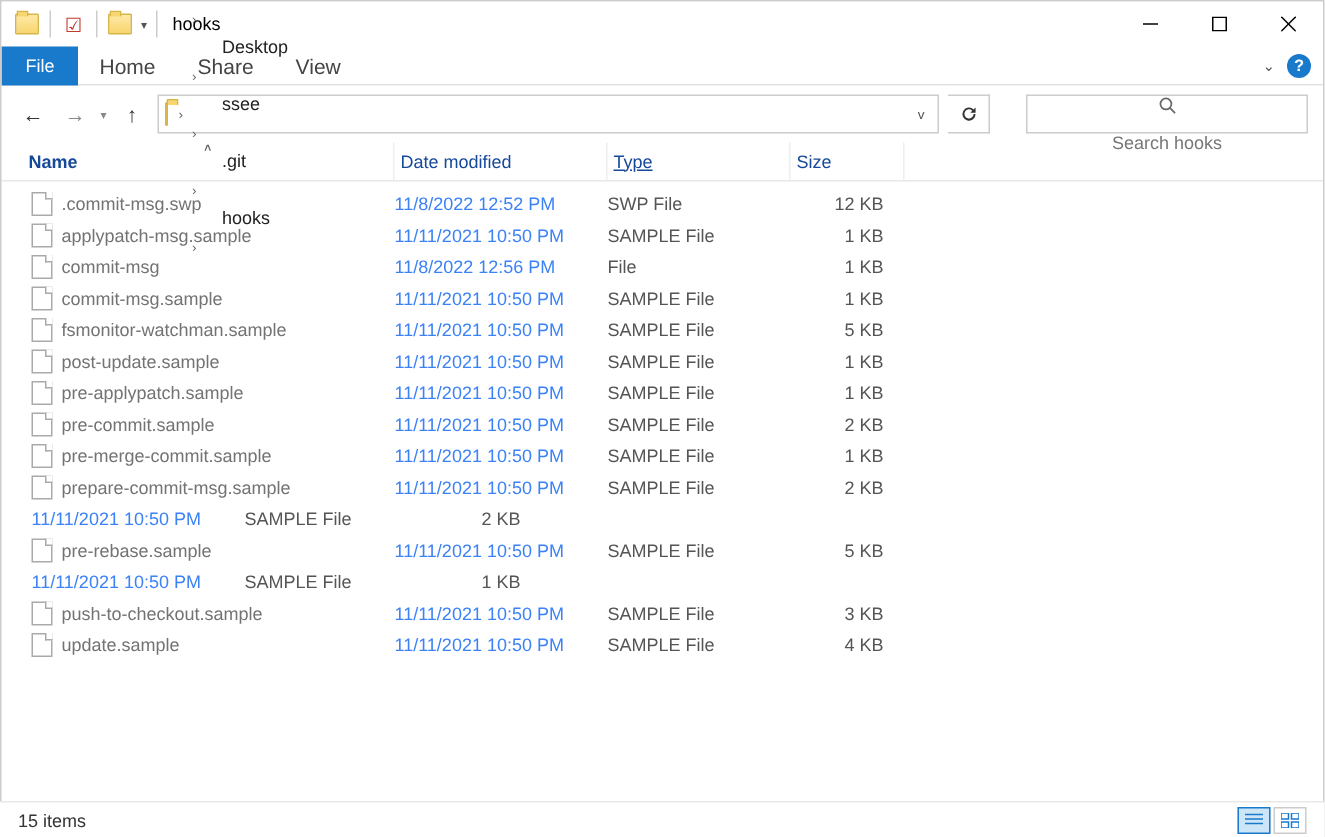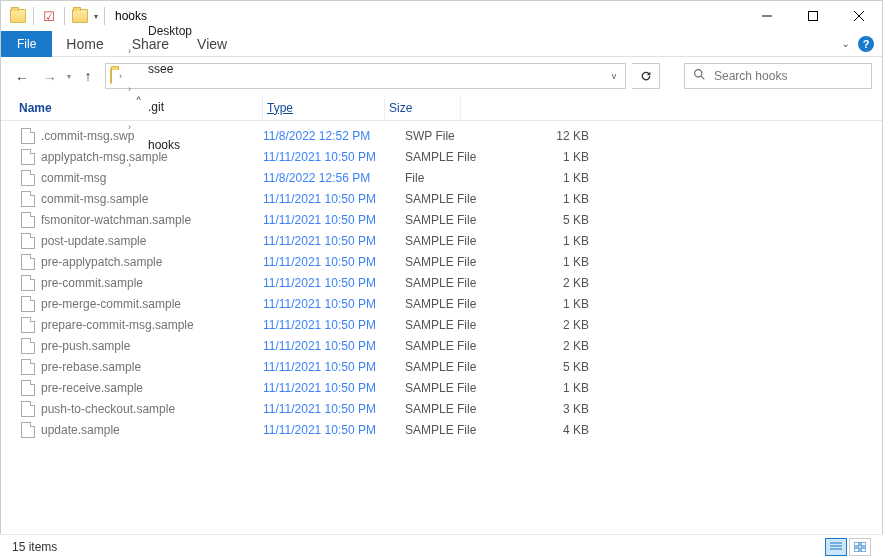--- a/index.html
+++ b/index.html
@@ -31,21 +31,21 @@
   .nav-arrow { width:22px; height:22px; display:flex; align-items:center; justify-content:center; color:#888; font-size:14px; }
   .nav-arrow.enabled { color:#333; }
   .nav-dd { font-size:8px; color:#888; }
   .nav-up { width:22px; height:22px; display:flex; align-items:center; justify-content:center; color:#333; font-size:14px; }
   .addrbar { flex:1; height:26px; border:1px solid #ccc; display:flex; align-items:center; padding-left:4px; position:relative; max-width:540px; }
   .addr-icon { margin-right:4px; }
   .crumb { display:flex; align-items:center; padding:0 3px; height:24px; font-size:12px; color:#222;margin-left:20px; }
   .crumb-sep { color:#666; font-size:9px; padding:0 3px; }
   .addr-dd { margin-left:auto; width:22px; display:flex; align-items:center; justify-content:center; color:#555; font-size:9px; border-left:0; height:24px; }
   .refresh { width:28px; height:26px; border:1px solid #ccc; border-left:none; display:flex; align-items:center; justify-content:center; margin-right:18px; }
-  .searchbox { width:188px; height:26px; border:1px solid #ccc; display:flex; align-items:center; padding:0 8px; color:#777; gap:8px; }
+  .searchbox { width:188px; height:26px; border:1px solid #ccc; display:flex; align-items:center; padding:0 8px; color:#777; gap:8px;flex-direction:column; }
   .search-icon { font-size:13px; color:#666; }
   
   
   .cols { display:flex; height:26px; border-bottom:1px solid #e8e8e8; align-items:center; padding-left:14px; }
   .col { display:flex; align-items:center; height:100%; color:#16499a; font-size:12px; border-right:1px solid #eee; padding-left:4px; position:relative; }
   .col.name { width:248px;font-weight:bold; }
   .col.date { width:142px; }
   .col.type { width:122px;text-decoration:underline; }
   .col.size { width:76px; }
   .sort-caret { position:absolute; left:50%; top:-1px; transform:translateX(-50%); font-size:8px; color:#666; }
@@ -143,20 +143,21 @@
     </span>
     <span>Search hooks</span>
   </div>
 </div>
 
 <div class="cols">
   <div class="col name">
     <span>Name</span>
     <span class="sort-caret">˄</span>
   </div>
+  <div class="col date">Date modified</div>
   <div class="col type">Type</div>
   <div class="col size">Size</div>
 </div>
 
 <div class="rows" id="rows">
     <div class="row">
       <div class="cell-name">
         <span class="file-icon"></span>
         <span>.commit-msg.swp</span>
       </div>
@@ -239,42 +240,34 @@
     <div class="row">
       <div class="cell-name">
         <span class="file-icon"></span>
         <span>prepare-commit-msg.sample</span>
       </div>
       <div class="cell-date">11/11/2021 10:50 PM</div>
       <div class="cell-type">SAMPLE File</div>
       <div class="cell-size">2 KB</div>
     </div>
     <div class="row">
-      <div class="cell-name">
-        <span class="file-icon"></span>
-        <span>pre-push.sample</span>
-      </div>
       <div class="cell-date">11/11/2021 10:50 PM</div>
       <div class="cell-type">SAMPLE File</div>
       <div class="cell-size">2 KB</div>
     </div>
     <div class="row">
       <div class="cell-name">
         <span class="file-icon"></span>
         <span>pre-rebase.sample</span>
       </div>
       <div class="cell-date">11/11/2021 10:50 PM</div>
       <div class="cell-type">SAMPLE File</div>
       <div class="cell-size">5 KB</div>
     </div>
     <div class="row">
-      <div class="cell-name">
-        <span class="file-icon"></span>
-        <span>pre-receive.sample</span>
-      </div>
       <div class="cell-date">11/11/2021 10:50 PM</div>
       <div class="cell-type">SAMPLE File</div>
       <div class="cell-size">1 KB</div>
     </div>
     <div class="row">
       <div class="cell-name">
         <span class="file-icon"></span>
         <span>push-to-checkout.sample</span>
       </div>
       <div class="cell-date">11/11/2021 10:50 PM</div>

